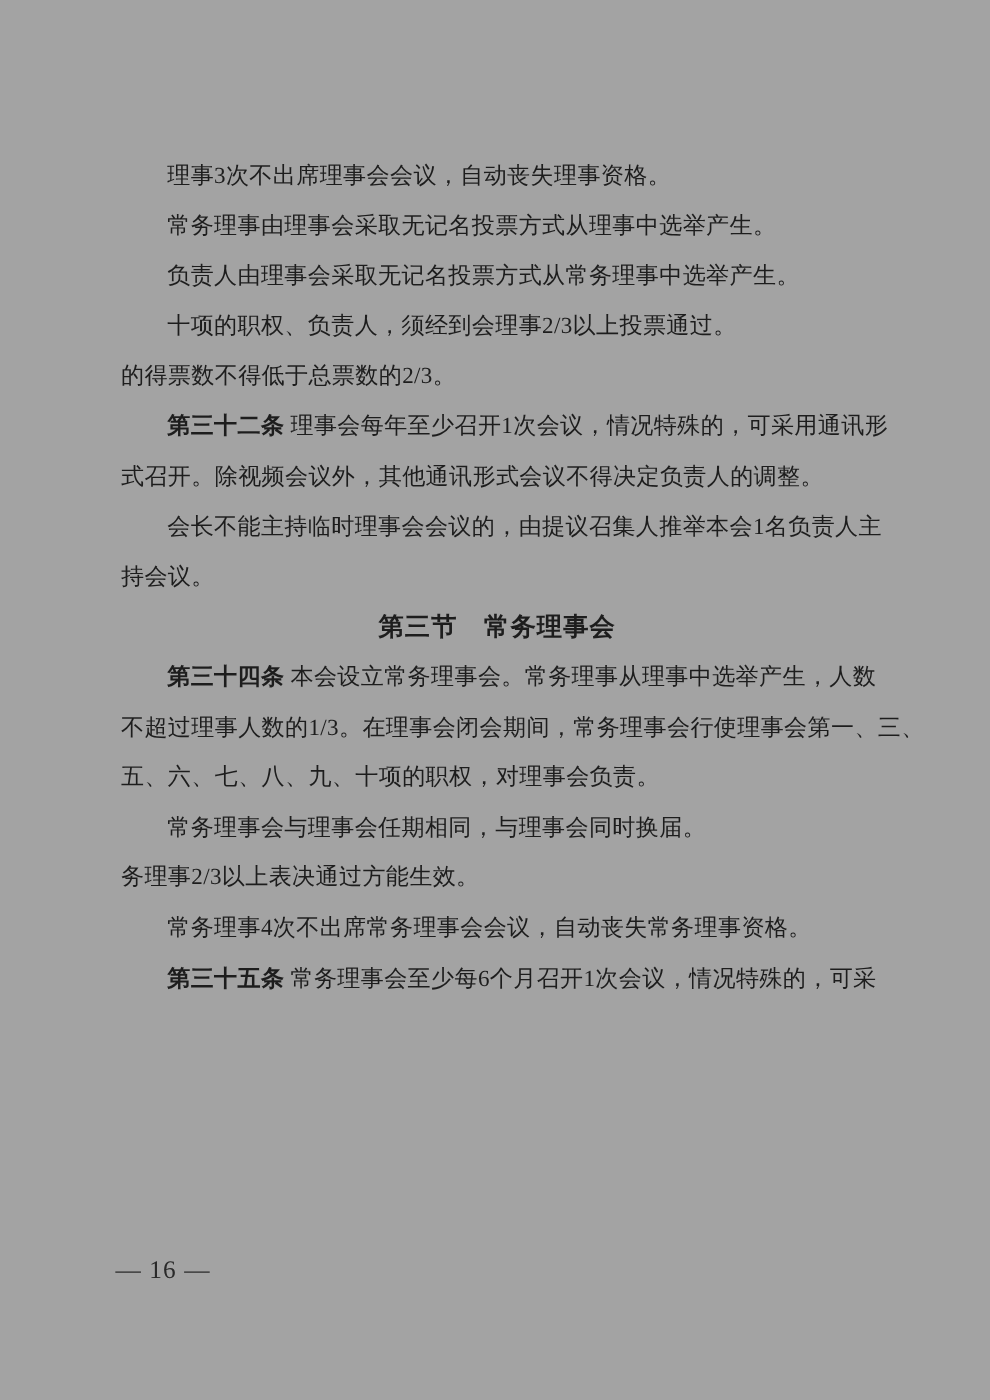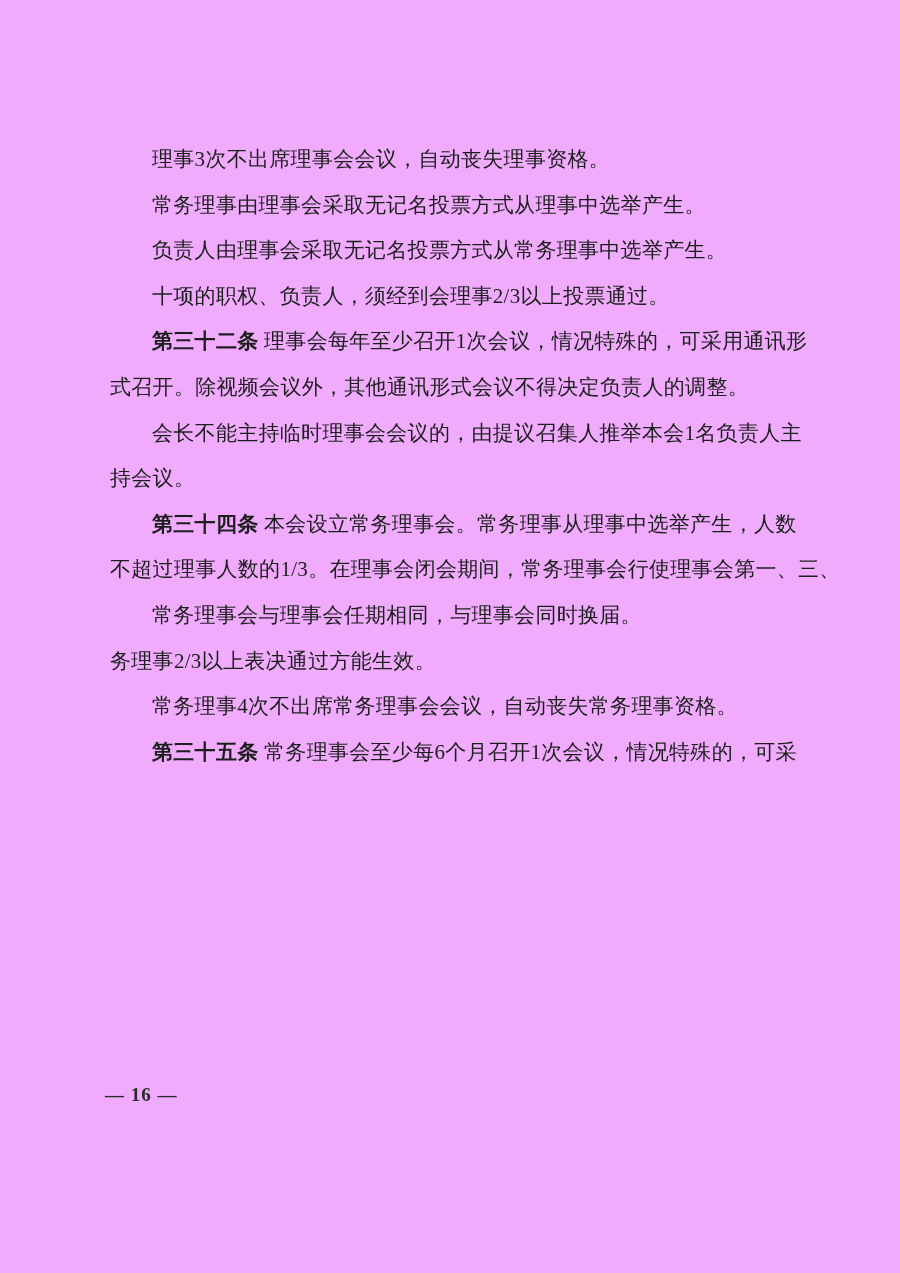--- a/index.html
+++ b/index.html
@@ -4,21 +4,21 @@
 <style>
   html, body {
     margin: 0;
     padding: 0;
     background: #ffffff;
   }
   .page {
     position: relative;
     width: 900px;
     height: 1273px;
-    background: #f0abfc;
+    background: #a3a3a3;
     color: #1d1d1d;
     font-family: "Liberation Serif", "DejaVu Serif", serif;
     overflow: hidden;
   }
   .content {
     position: absolute;
     left: 110px;
     top: 137px;
     width: 684px;
   }
@@ -39,43 +39,45 @@
     font-family: "Liberation Sans", "DejaVu Sans", sans-serif;
     font-weight: 700;
     font-size: 23px;
     text-align: center;
     white-space: nowrap;
     letter-spacing: 1px;
   }
   .footer {
     position: absolute;
     left: 105px;
-    top: 1083px;
-    font-size: 19px;
+    top: 1143px;
+    font-size: 23px;
     line-height: 24px;
     color: #2a2a2a;
     font-family: "Liberation Serif", "DejaVu Serif", serif;
     letter-spacing: 1px;
-    font-weight: bold;
   }
 </style>
 </head>
 <body>
 
 <div class="page">
   <main class="content" id="content">
       <div class="line indent">理事3次不出席理事会会议，自动丧失理事资格。</div>
       <div class="line indent">常务理事由理事会采取无记名投票方式从理事中选举产生。</div>
       <div class="line indent">负责人由理事会采取无记名投票方式从常务理事中选举产生。</div>
       <div class="line indent">十项的职权、负责人，须经到会理事2/3以上投票通过。</div>
+      <div class="line">的得票数不得低于总票数的2/3。</div>
       <div class="line indent"><strong>第三十二条</strong> 理事会每年至少召开1次会议，情况特殊的，可采用通讯形</div>
       <div class="line">式召开。除视频会议外，其他通讯形式会议不得决定负责人的调整。</div>
       <div class="line indent">会长不能主持临时理事会会议的，由提议召集人推举本会1名负责人主</div>
       <div class="line">持会议。</div>
+      <div class="line heading">第三节　常务理事会</div>
       <div class="line indent"><strong>第三十四条</strong> 本会设立常务理事会。常务理事从理事中选举产生，人数</div>
       <div class="line">不超过理事人数的1/3。在理事会闭会期间，常务理事会行使理事会第一、三、</div>
+      <div class="line">五、六、七、八、九、十项的职权，对理事会负责。</div>
       <div class="line indent">常务理事会与理事会任期相同，与理事会同时换届。</div>
       <div class="line">务理事2/3以上表决通过方能生效。</div>
       <div class="line indent">常务理事4次不出席常务理事会会议，自动丧失常务理事资格。</div>
       <div class="line indent"><strong>第三十五条</strong> 常务理事会至少每6个月召开1次会议，情况特殊的，可采</div>
     </main>
   <div class="footer">— 16 —</div>
 </div>
 
 </body></html>

